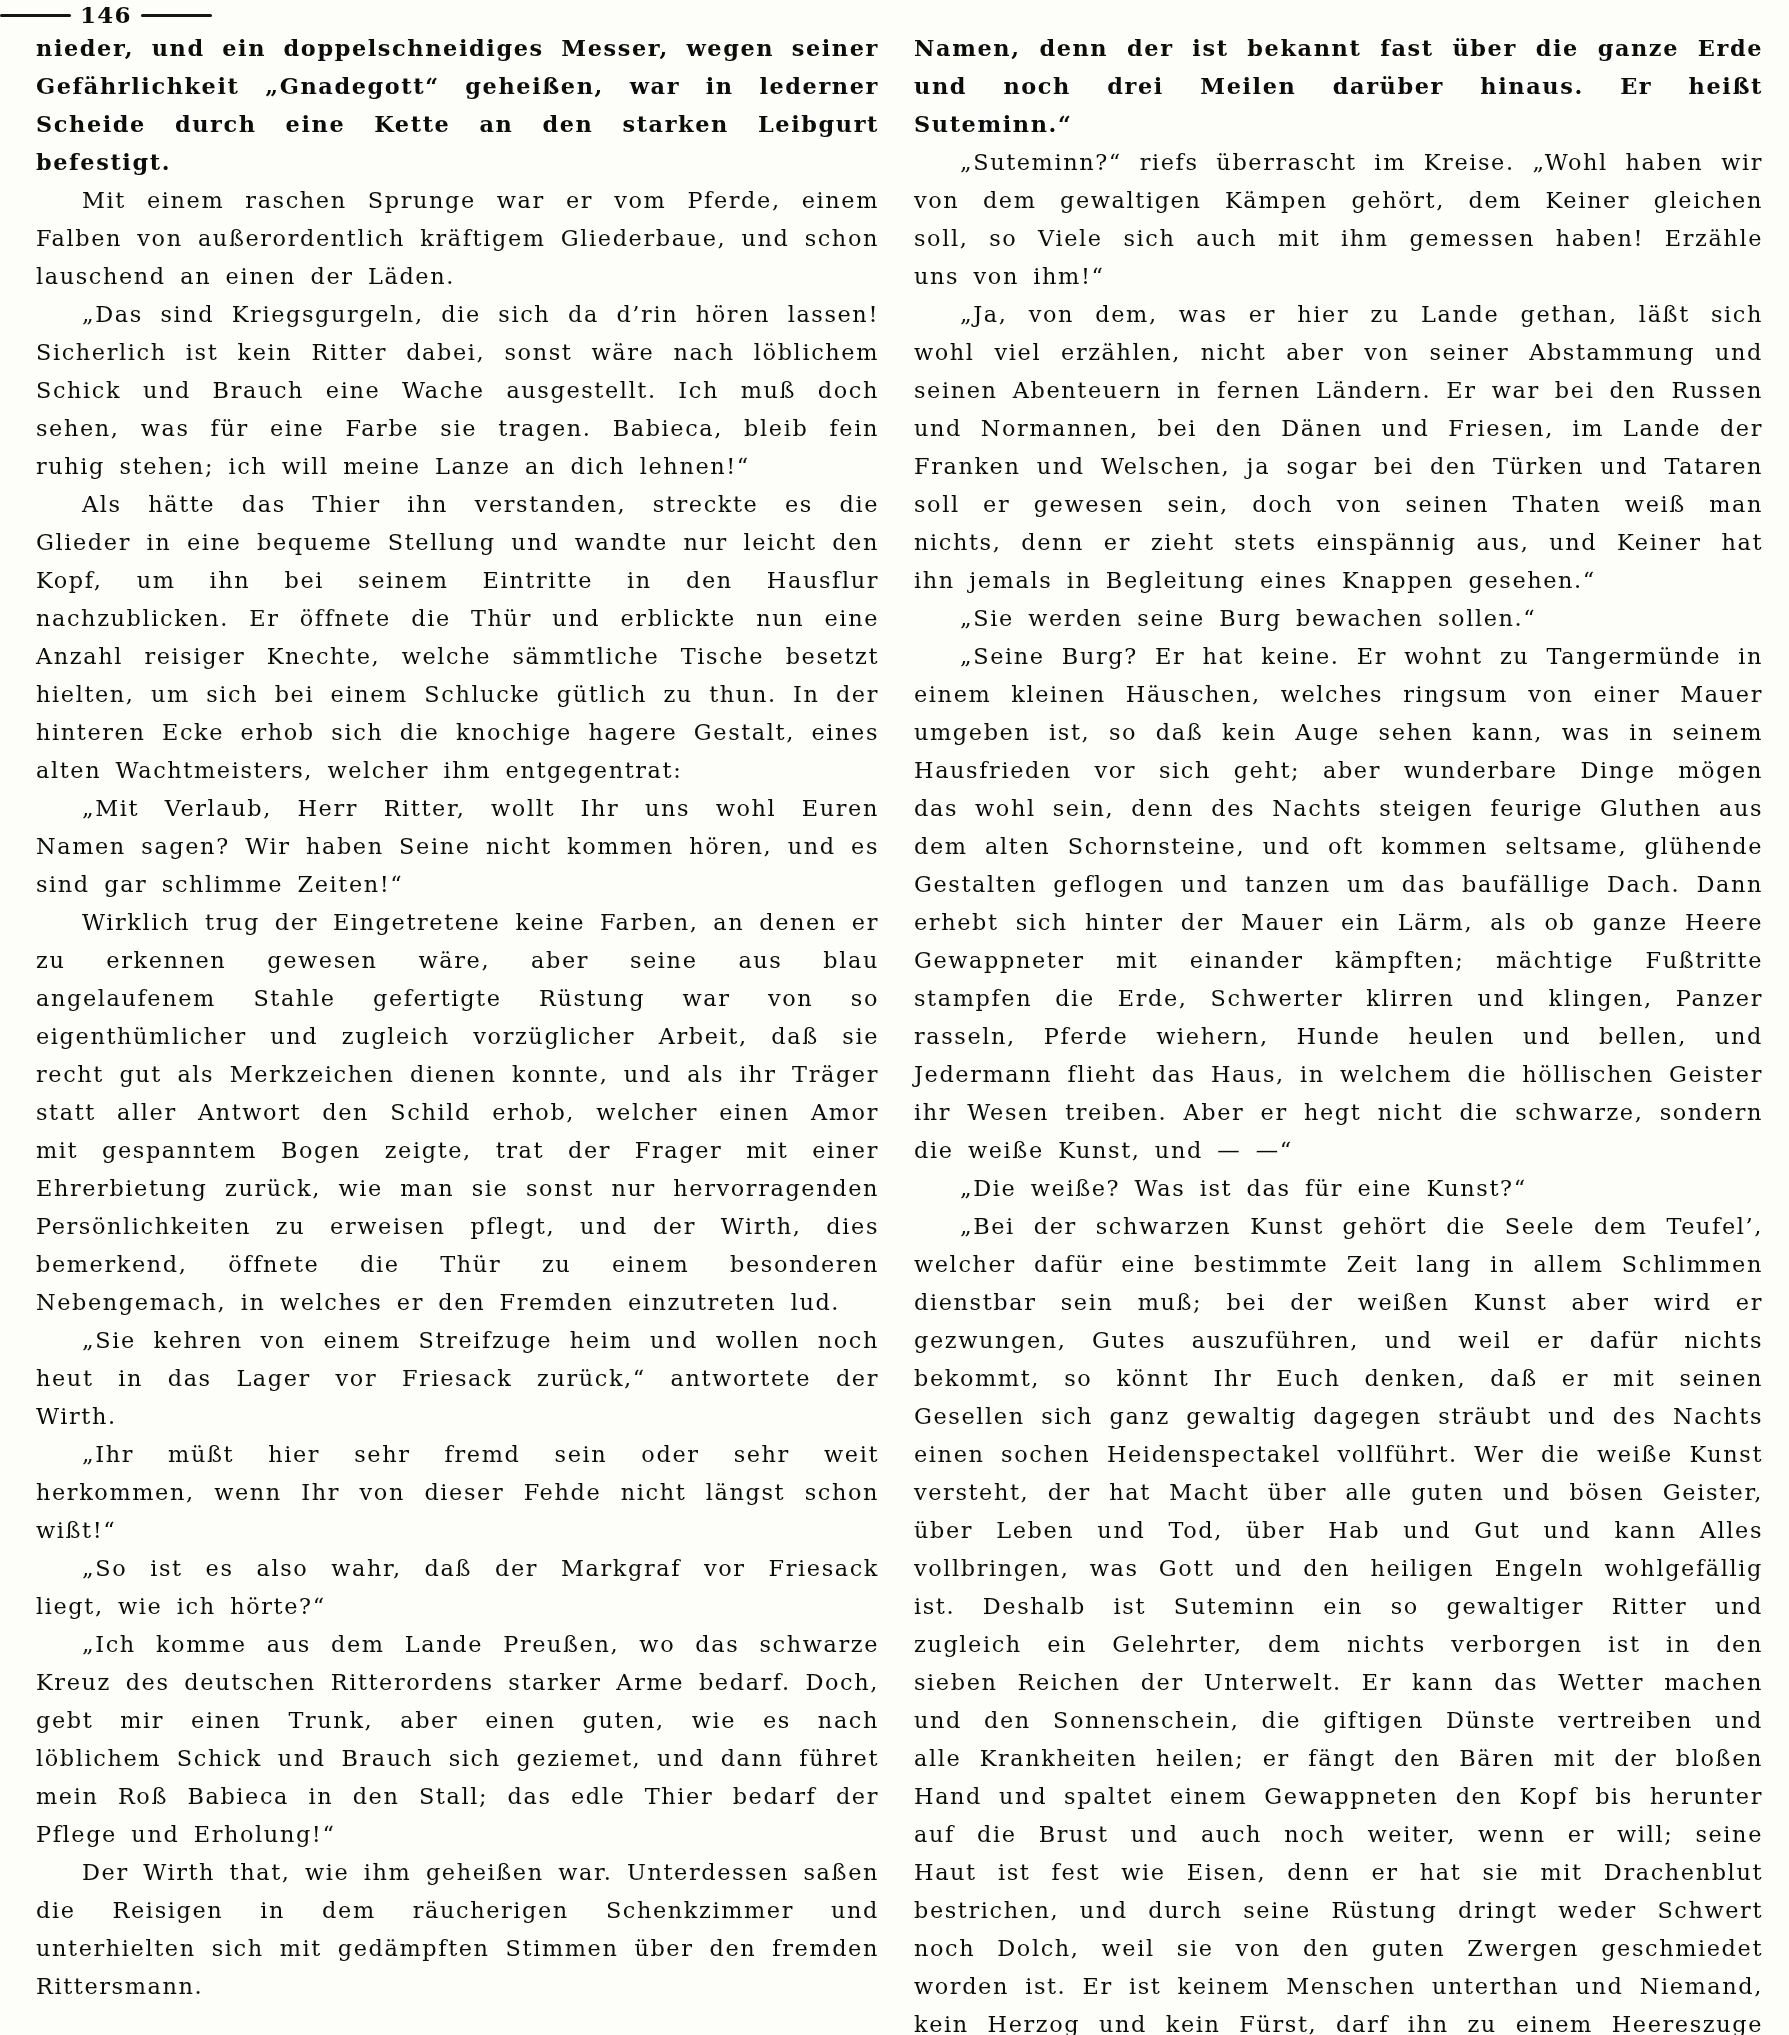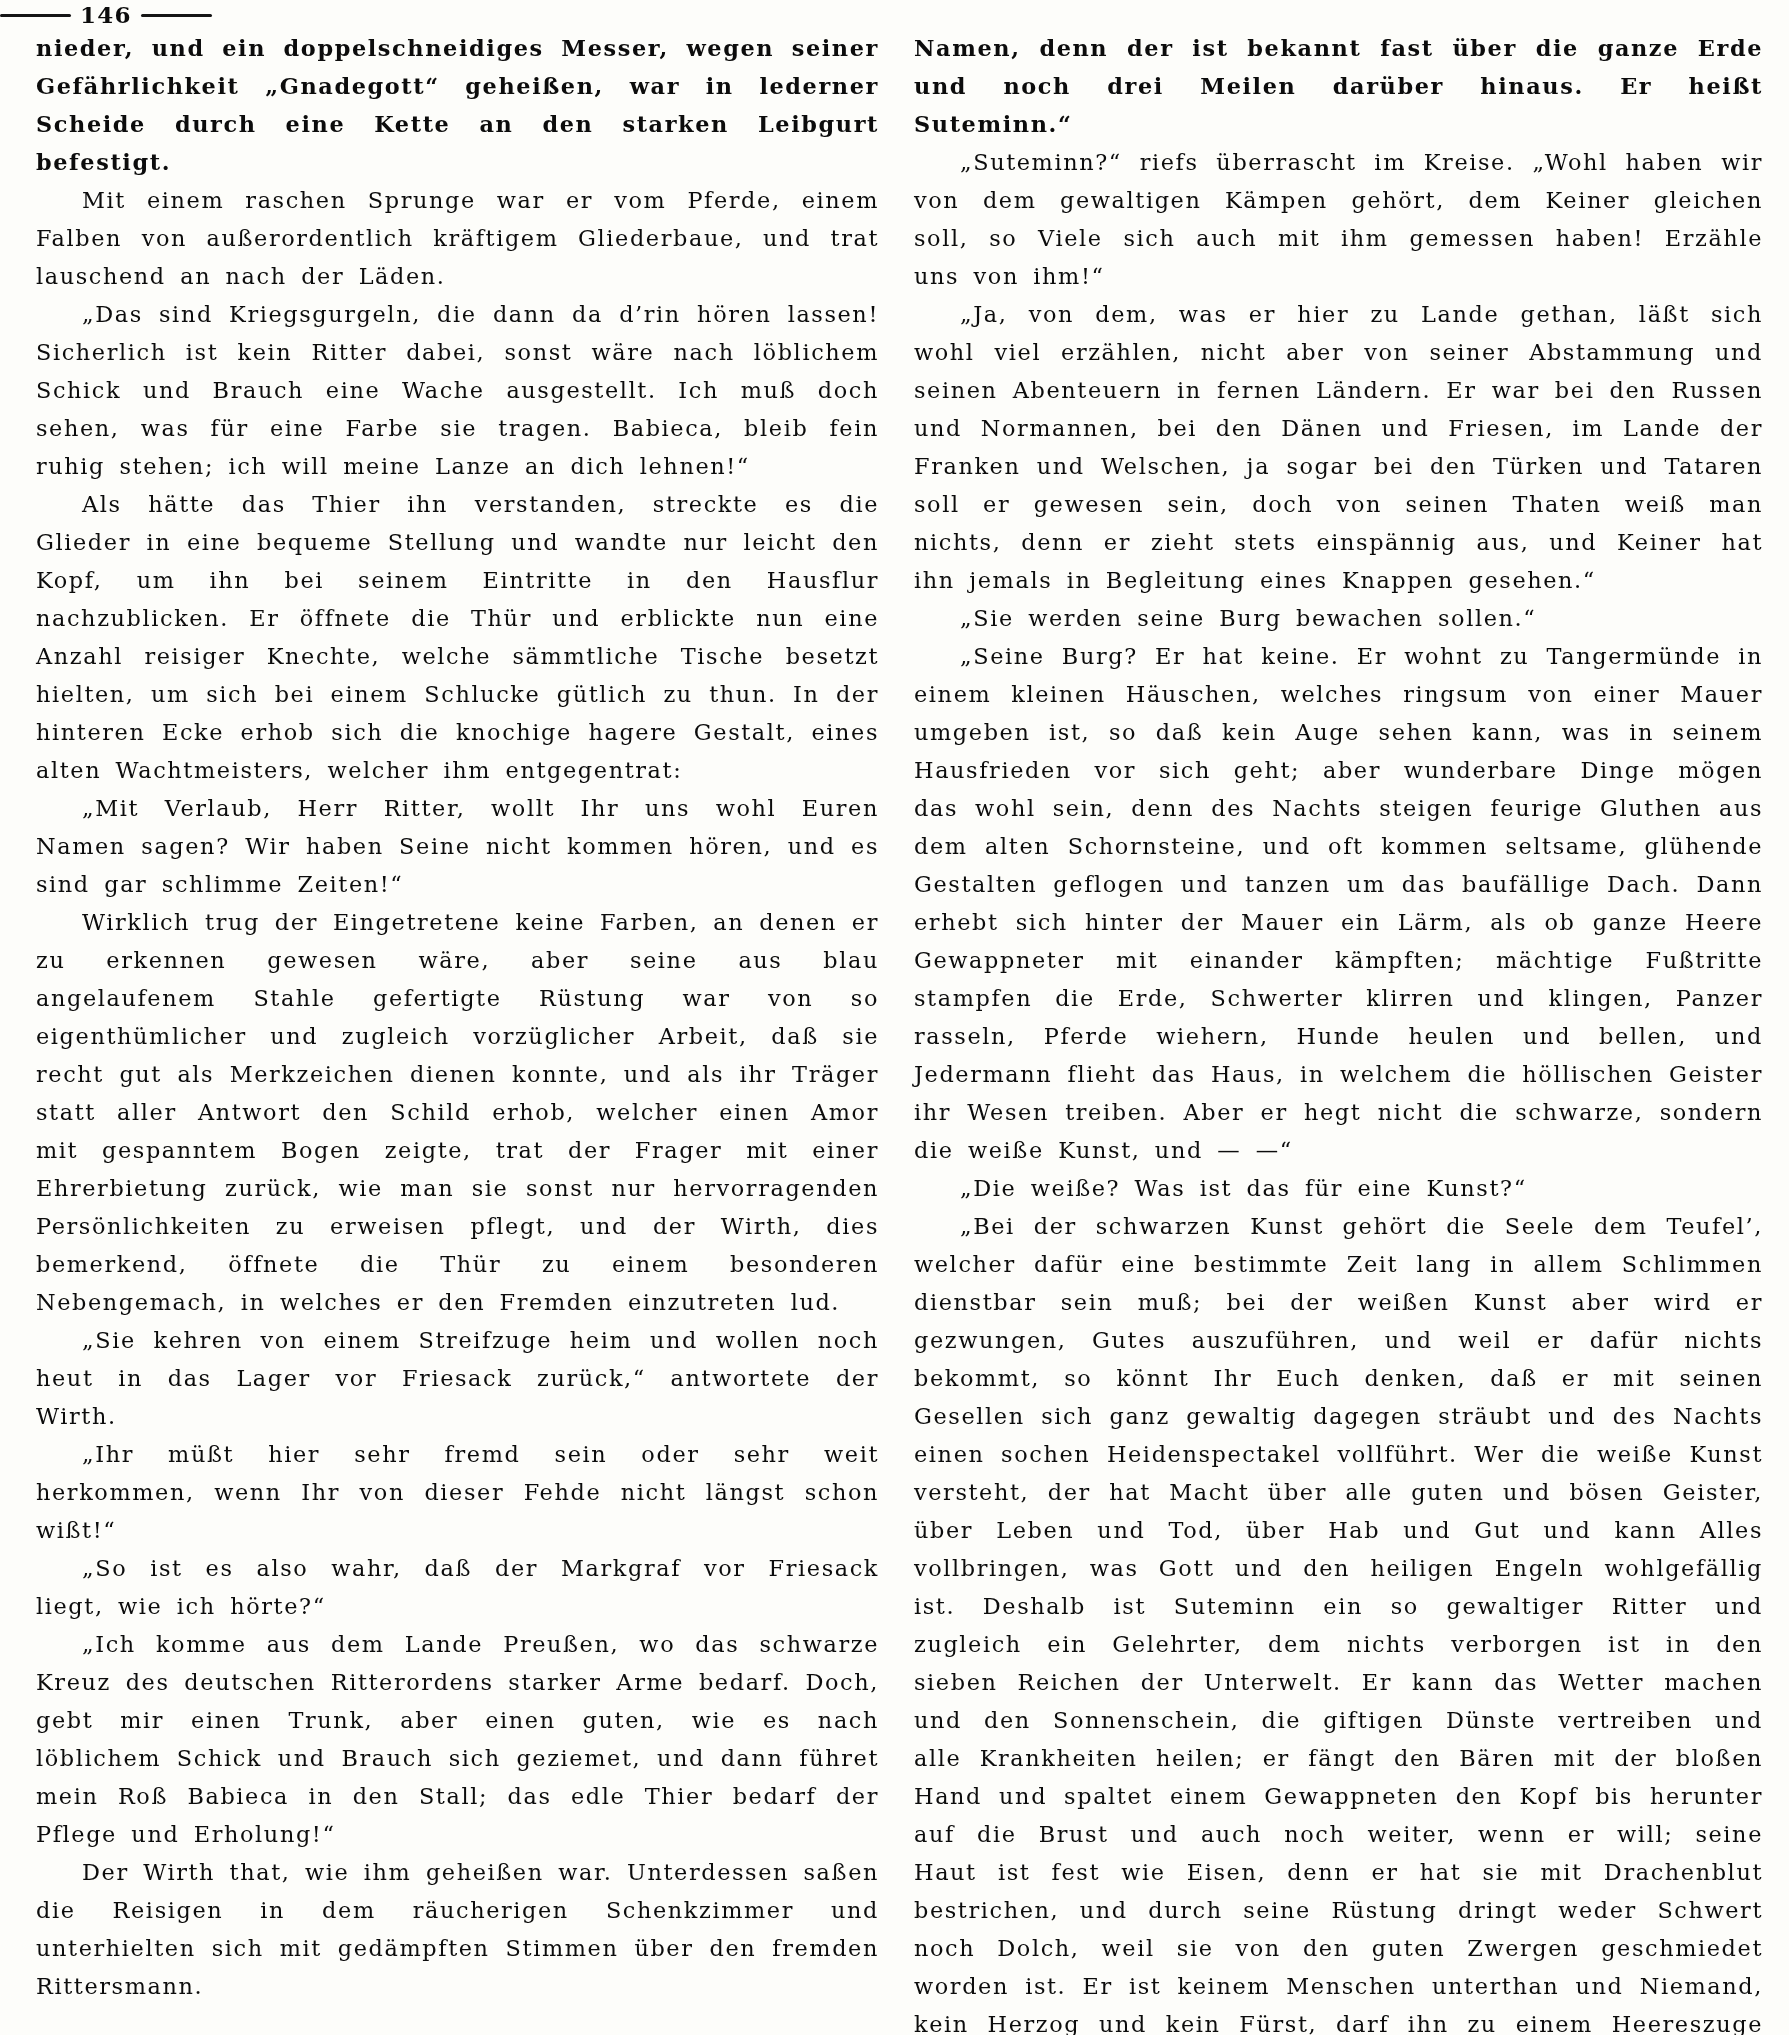--- a/index.html
+++ b/index.html
@@ -59,22 +59,22 @@
 <div class="page">
 
   <div class="page-header">
     <div class="header-rule"></div>
     <div class="header-number">146</div>
     <div class="header-rule"></div>
   </div>
 
   <div class="column column-left">
   <p class="para noindent">nieder, und ein doppelschneidiges Messer, wegen seiner Gefährlichkeit „Gnadegott“ geheißen, war in lederner Scheide durch eine Kette an den starken Leibgurt befestigt.</p>
-      <p class="para">Mit einem raschen Sprunge war er vom Pferde, einem Falben von außerordentlich kräftigem Gliederbaue, und trat lauschend an nach der Läden.</p>
-      <p class="para">„Das sind Kriegsgurgeln, die dann da d’rin hören lassen! Sicherlich ist kein Ritter dabei, sonst wäre nach löblichem Schick und Brauch eine Wache ausgestellt. Ich muß doch sehen, was für eine Farbe sie tragen. Babieca, bleib fein ruhig stehen; ich will meine Lanze an dich lehnen!“</p>
+      <p class="para">Mit einem raschen Sprunge war er vom Pferde, einem Falben von außerordentlich kräftigem Gliederbaue, und schon lauschend an einen der Läden.</p>
+      <p class="para">„Das sind Kriegsgurgeln, die sich da d’rin hören lassen! Sicherlich ist kein Ritter dabei, sonst wäre nach löblichem Schick und Brauch eine Wache ausgestellt. Ich muß doch sehen, was für eine Farbe sie tragen. Babieca, bleib fein ruhig stehen; ich will meine Lanze an dich lehnen!“</p>
       <p class="para">Als hätte das Thier ihn verstanden, streckte es die Glieder in eine bequeme Stellung und wandte nur leicht den Kopf, um ihn bei seinem Eintritte in den Hausflur nachzublicken. Er öffnete die Thür und erblickte nun eine Anzahl reisiger Knechte, welche sämmtliche Tische besetzt hielten, um sich bei einem Schlucke gütlich zu thun. In der hinteren Ecke erhob sich die knochige hagere Gestalt, eines alten Wachtmeisters, welcher ihm entgegentrat:</p>
       <p class="para">„Mit Verlaub, Herr Ritter, wollt Ihr uns wohl Euren Namen sagen? Wir haben Seine nicht kommen hören, und es sind gar schlimme Zeiten!“</p>
       <p class="para">Wirklich trug der Eingetretene keine Farben, an denen er zu erkennen gewesen wäre, aber seine aus blau angelaufenem Stahle gefertigte Rüstung war von so eigenthümlicher und zugleich vorzüglicher Arbeit, daß sie recht gut als Merkzeichen dienen konnte, und als ihr Träger statt aller Antwort den Schild erhob, welcher einen Amor mit gespanntem Bogen zeigte, trat der Frager mit einer Ehrerbietung zurück, wie man sie sonst nur hervorragenden Persönlichkeiten zu erweisen pflegt, und der Wirth, dies bemerkend, öffnete die Thür zu einem besonderen Nebengemach, in welches er den Fremden einzutreten lud.</p>
       <p class="para">„Sie kehren von einem Streifzuge heim und wollen noch heut in das Lager vor Friesack zurück,“ antwortete der Wirth.</p>
       <p class="para">„Ihr müßt hier sehr fremd sein oder sehr weit herkommen, wenn Ihr von dieser Fehde nicht längst schon wißt!“</p>
       <p class="para">„So ist es also wahr, daß der Markgraf vor Friesack liegt, wie ich hörte?“</p>
       <p class="para">„Ich komme aus dem Lande Preußen, wo das schwarze Kreuz des deutschen Ritterordens starker Arme bedarf. Doch, gebt mir einen Trunk, aber einen guten, wie es nach löblichem Schick und Brauch sich geziemet, und dann führet mein Roß Babieca in den Stall; das edle Thier bedarf der Pflege und Erholung!“</p>
       <p class="para">Der Wirth that, wie ihm geheißen war. Unterdessen saßen die Reisigen in dem räucherigen Schenkzimmer und unterhielten sich mit gedämpften Stimmen über den fremden Rittersmann.</p>
     </div>
 

